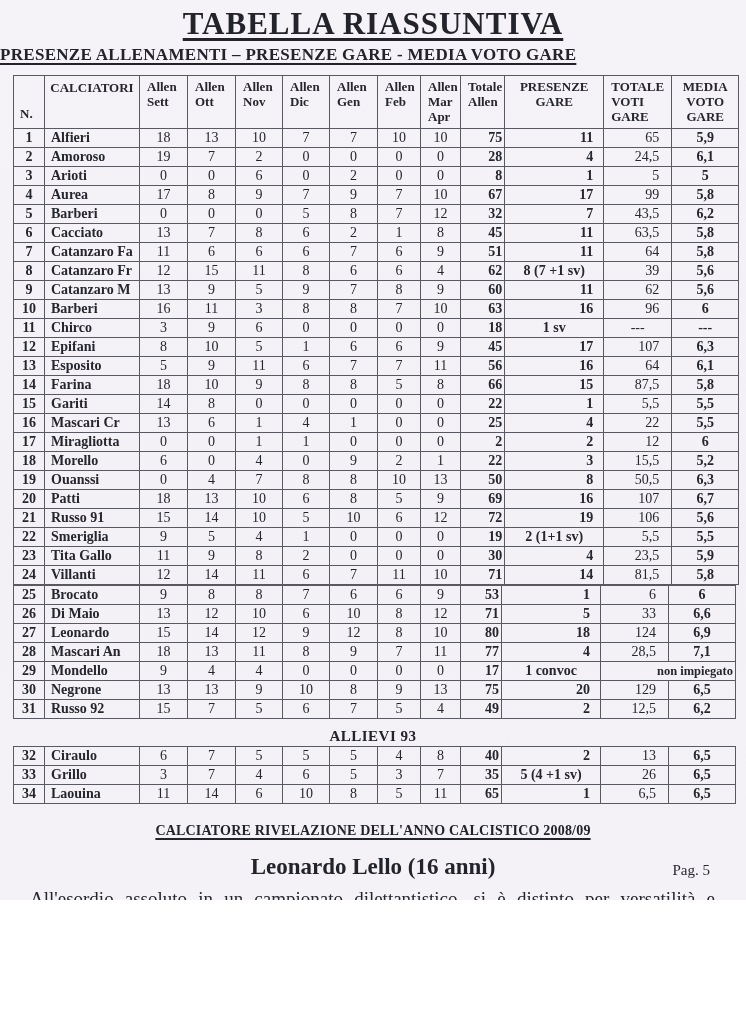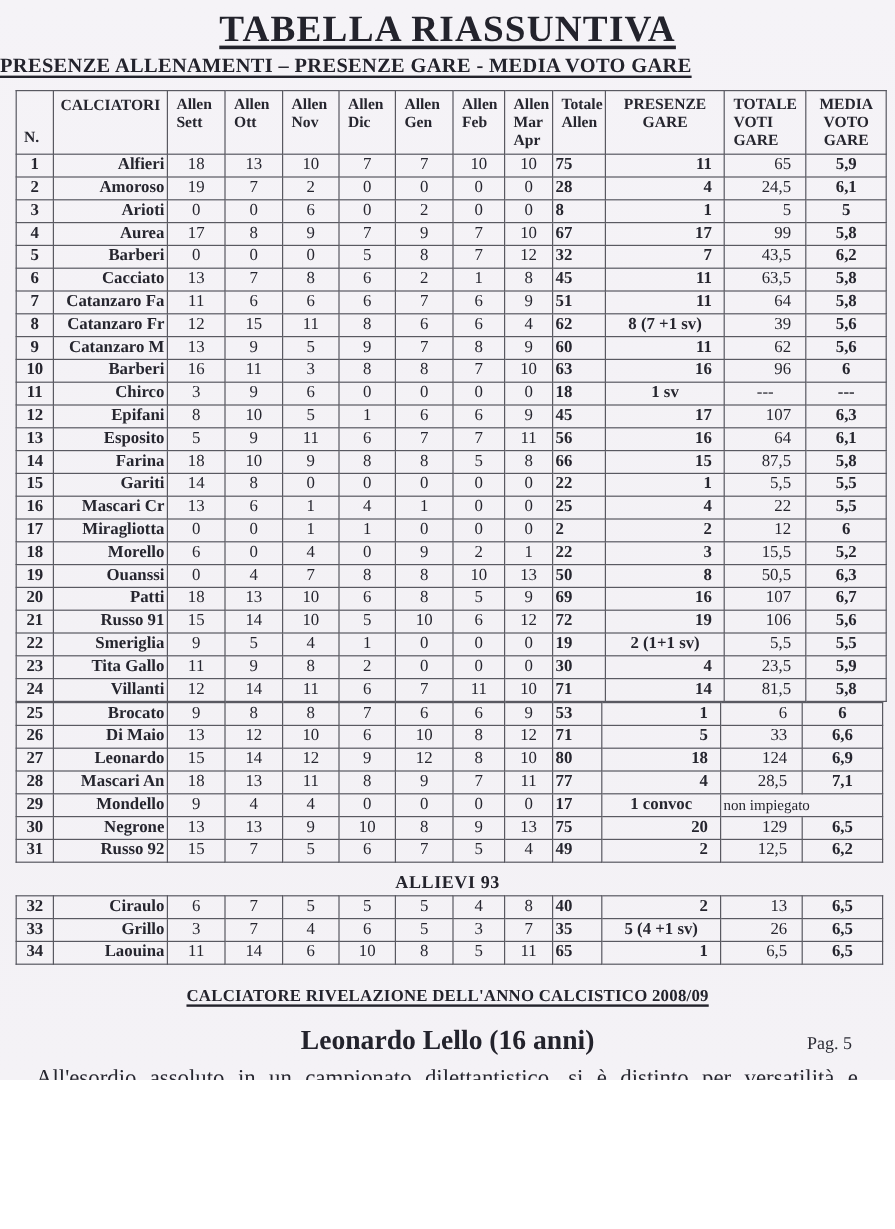--- a/index.html
+++ b/index.html
@@ -33,29 +33,29 @@
   .stats col:nth-child(9){width:40px}
   .stats col:nth-child(10){width:41px}
   .stats col:nth-child(11){width:99px}
   .stats col:nth-child(12){width:68px}
   .stats col:nth-child(13){width:67px}
   th.h-n{vertical-align:bottom;text-align:left;padding-left:6px;padding-bottom:7px;}
   th.h-name{text-align:center;padding-top:4px;}
   th.h-allen,th.h-tot,th.h-voti{text-align:left;padding-left:7px;}
   th.h-pres,th.h-media{text-align:center;}
   td.c-n{font-weight:bold;text-align:center;}
-  td.c-name{font-weight:bold;text-align:right;padding-left:6px;white-space:nowrap;}
+  td.c-name{font-weight:bold;text-align:left;padding-left:6px;white-space:nowrap;}
   td.c-allen{text-align:center;}
-  td.c-tot{font-weight:bold;text-align:left;}
+  td.c-tot{font-weight:bold;text-align:right;}
   td.c-pres{font-weight:bold;text-align:right;padding-right:10px;white-space:nowrap;}
   td.c-pres.ctr{text-align:center;padding-right:2px;}
   td.c-voti{text-align:right;padding-right:12px;}
   td.c-voti.ctr{text-align:center;padding-right:2px;}
   td.c-media{font-weight:bold;text-align:center;}
-  td.c-merged{font-weight:normal;text-align:left;font-size:12.5px;}
+  td.c-merged{font-weight:bold;text-align:right;font-size:12.5px;}
   .section-heading{
     text-align:center;font-size:15px;font-weight:bold;letter-spacing:.5px;
     margin:13px 0 1px;
   }
   .award-heading{
     text-align:center;font-size:14px;font-weight:bold;margin:19px 12px 0;letter-spacing:.2px;
     text-decoration:underline;text-decoration-thickness:2px;text-underline-offset:3px;
   }
   .award-player{text-align:center;font-size:23px;font-weight:bold;margin:15px 0 0;}
   .award-body{

